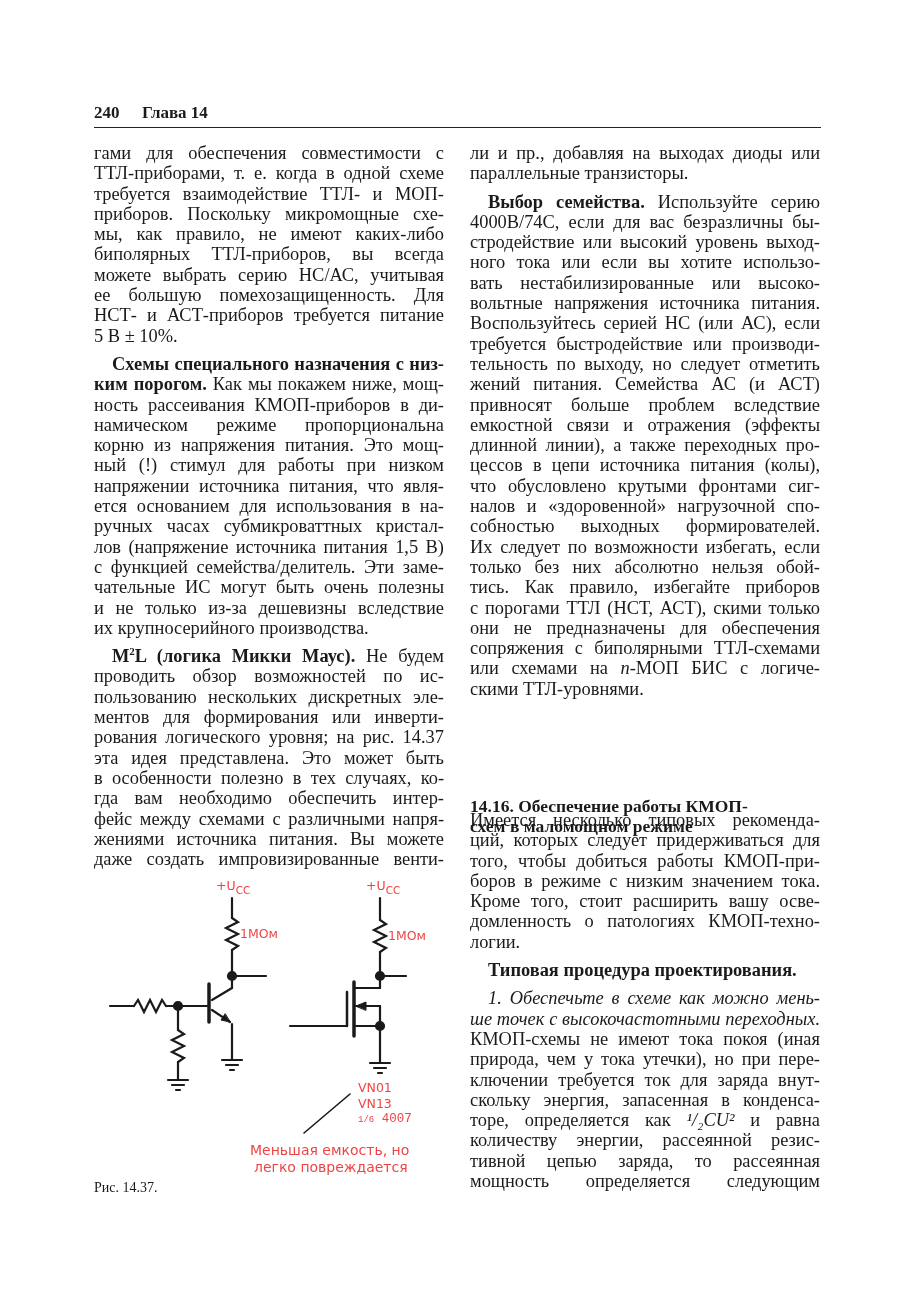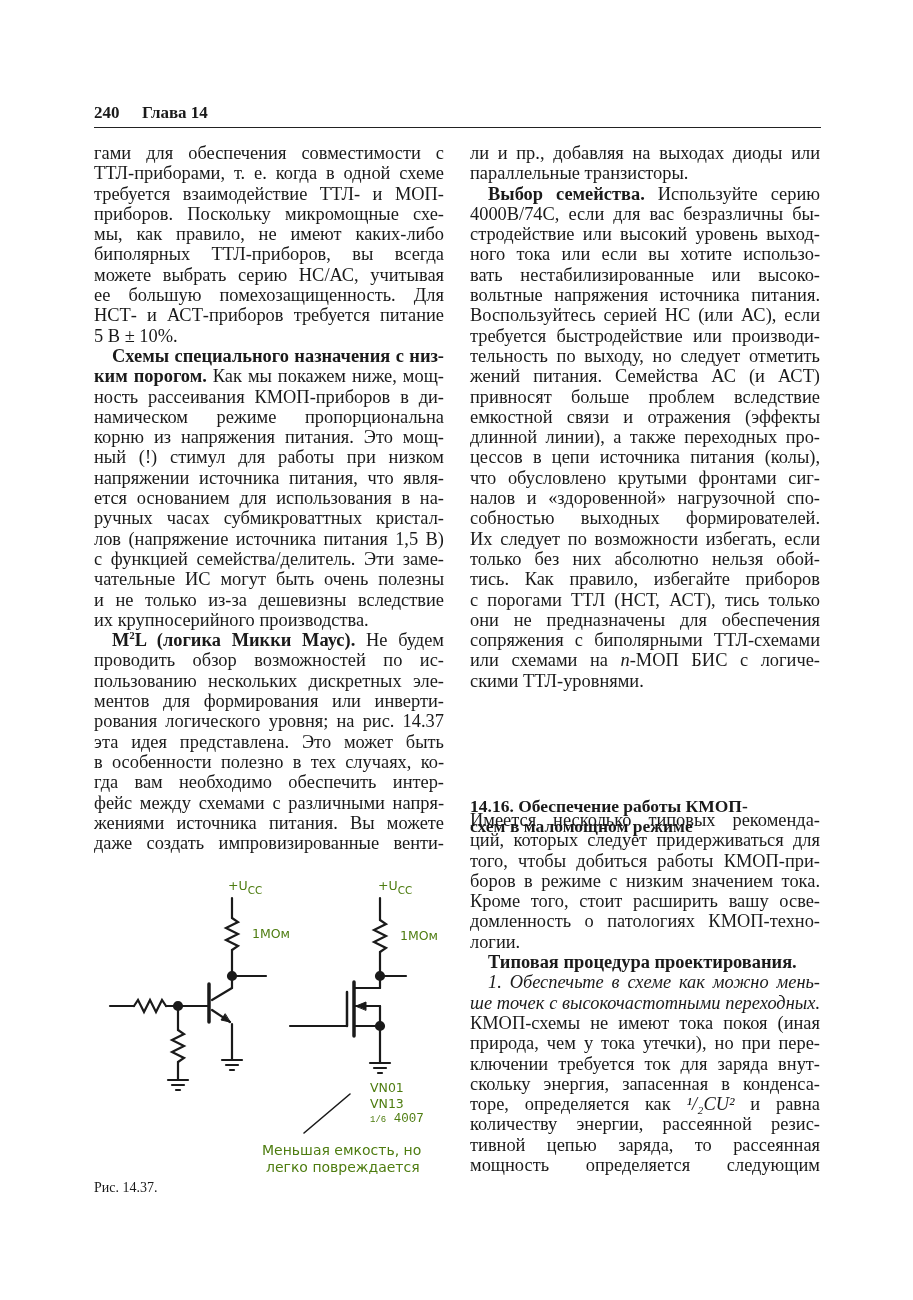--- a/index.html
+++ b/index.html
@@ -7,27 +7,27 @@
          font-family: "Liberation Serif", "DejaVu Serif", serif; }
   .running-head { position: absolute; left: 94px; top: 103px; width: 727px; height: 24px;
                   border-bottom: 1.5px solid #222; }
   .running-head .pno { position: absolute; left: 0; top: 0; font-weight: bold; font-size: 17px; }
   .running-head .chap { position: absolute; left: 48px; top: 0; font-weight: bold; font-size: 17px; }
   .col { position: absolute; font-size: 18.4px; line-height: 20.3px; }
   .col-left { left: 94px; top: 143px; width: 350px; }
   .col-right { left: 470px; top: 143px; width: 350px; }
   .line { display: block; white-space: nowrap; text-align: justify; text-align-last: justify; height: 20.3px; }
   .line.last { text-align-last: left; }
-  .indent { padding-left: 18px; }
+  .indent { padding-left: 18px; margin-top: 8px; }
   b { font-weight: bold; }
   i { font-style: italic; }
   .section-head { position: absolute; left: 470px; top: 760px; width: 340px; font-weight: bold;
                   font-size: 17.5px; line-height: 20px; margin-top: 36px; }
   .figure { position: absolute; left: 90px; top: 870px; width: 360px; height: 310px; }
-  .fig-label { position: absolute; font-family: "DejaVu Sans", sans-serif; font-size: 12.5px; color: #4d7c0f; margin-left: 12px; }
+  .fig-label { position: absolute; font-family: "DejaVu Sans", sans-serif; font-size: 12.5px; color: #ef4444; }
   .caption { position: absolute; left: 94px; top: 1180px; font-size: 14px; }
   sup { font-size: 11px; line-height: 0; }
 </style>
 </head>
 <body>
 
 <div class="running-head">
   <span class="pno">240</span>
   <span class="chap">Глава 14</span>
 </div>
@@ -88,21 +88,21 @@
   <span class="line">привносят больше проблем вследствие</span>
   <span class="line">емкостной связи и отражения (эффекты</span>
   <span class="line">длинной линии), а также переходных про-</span>
   <span class="line">цессов в цепи источника питания (колы),</span>
   <span class="line">что обусловлено крутыми фронтами сиг-</span>
   <span class="line">налов и «здоровенной» нагрузочной спо-</span>
   <span class="line">собностью выходных формирователей.</span>
   <span class="line">Их следует по возможности избегать, если</span>
   <span class="line">только без них абсолютно нельзя обой-</span>
   <span class="line">тись. Как правило, избегайте приборов</span>
-  <span class="line">с порогами ТТЛ (НСТ, АСТ), тись только</span>
+  <span class="line">с порогами ТТЛ (НСТ, АСТ), скими только</span>
   <span class="line">они не предназначены для обеспечения</span>
   <span class="line">сопряжения с биполярными ТТЛ-схемами</span>
   <span class="line"><span>или схемами на </span><i>n</i><span>-МОП БИС с логиче-</span></span>
   <span class="line last">скими ТТЛ-уровнями.</span>
 </div>
 
 <div class="section-head">
   <div>14.16. Обеспечение работы КМОП-</div>
   <div>схем в маломощном режиме</div>
 </div>

